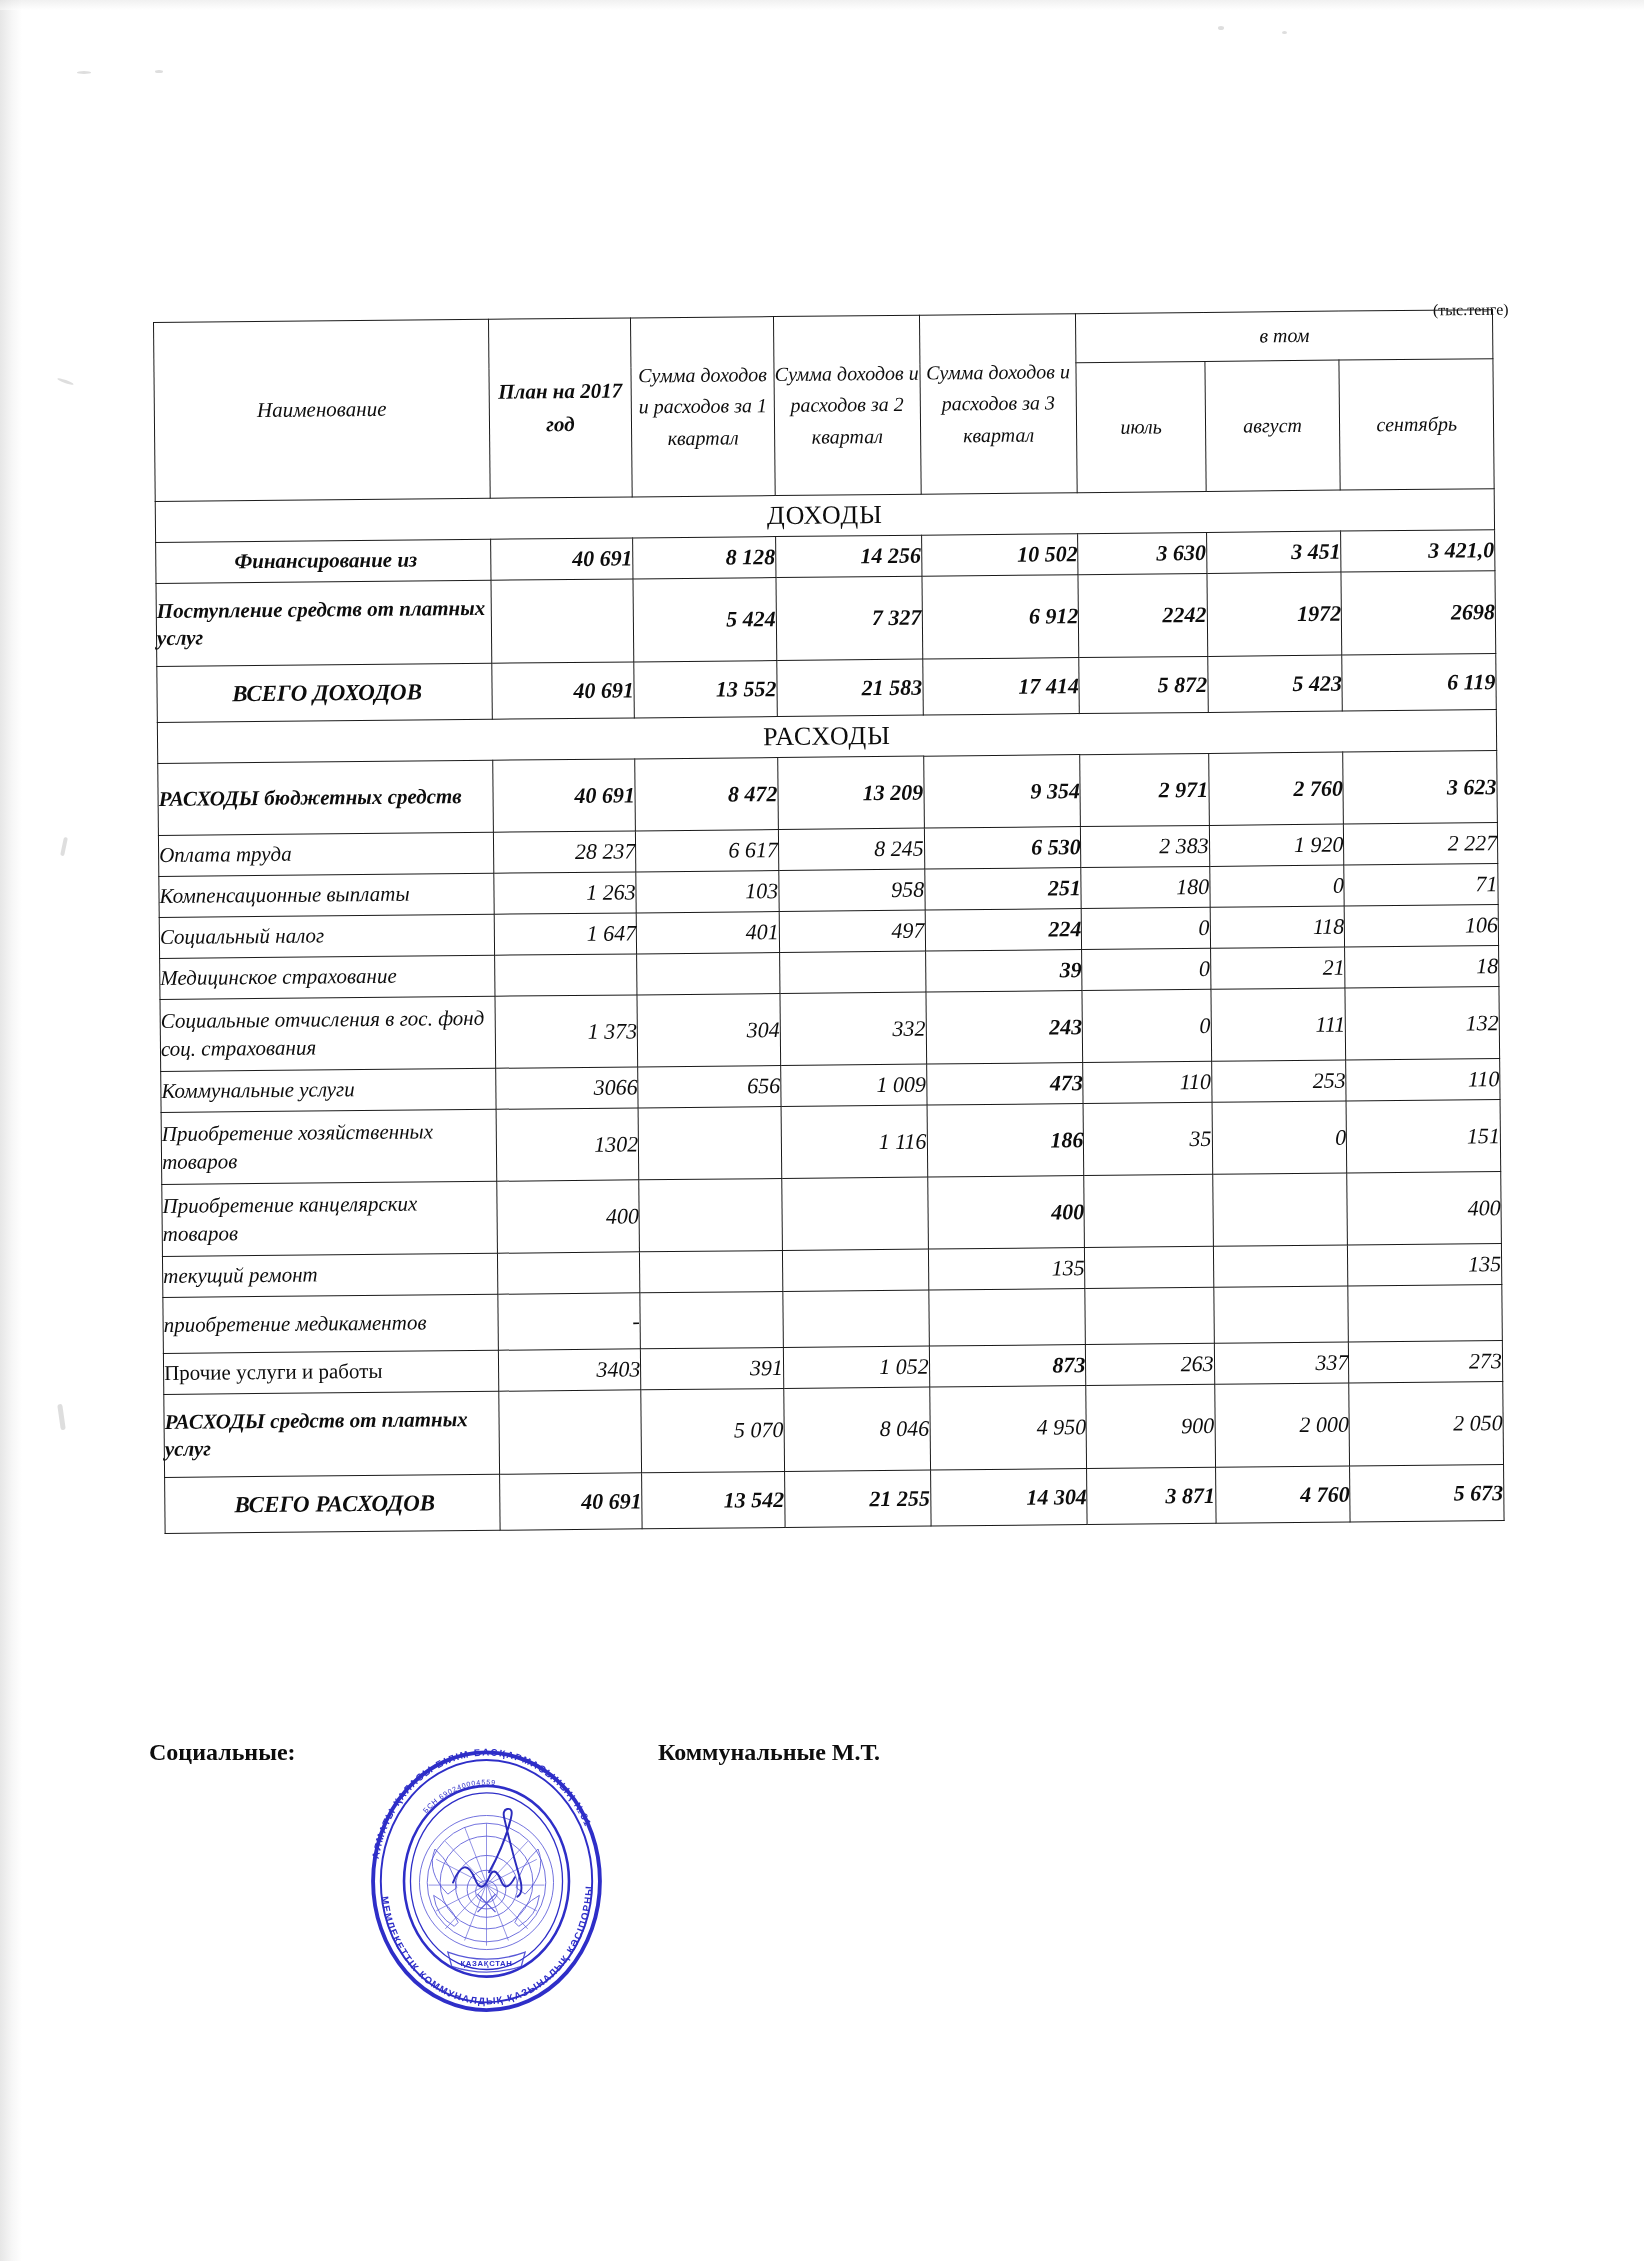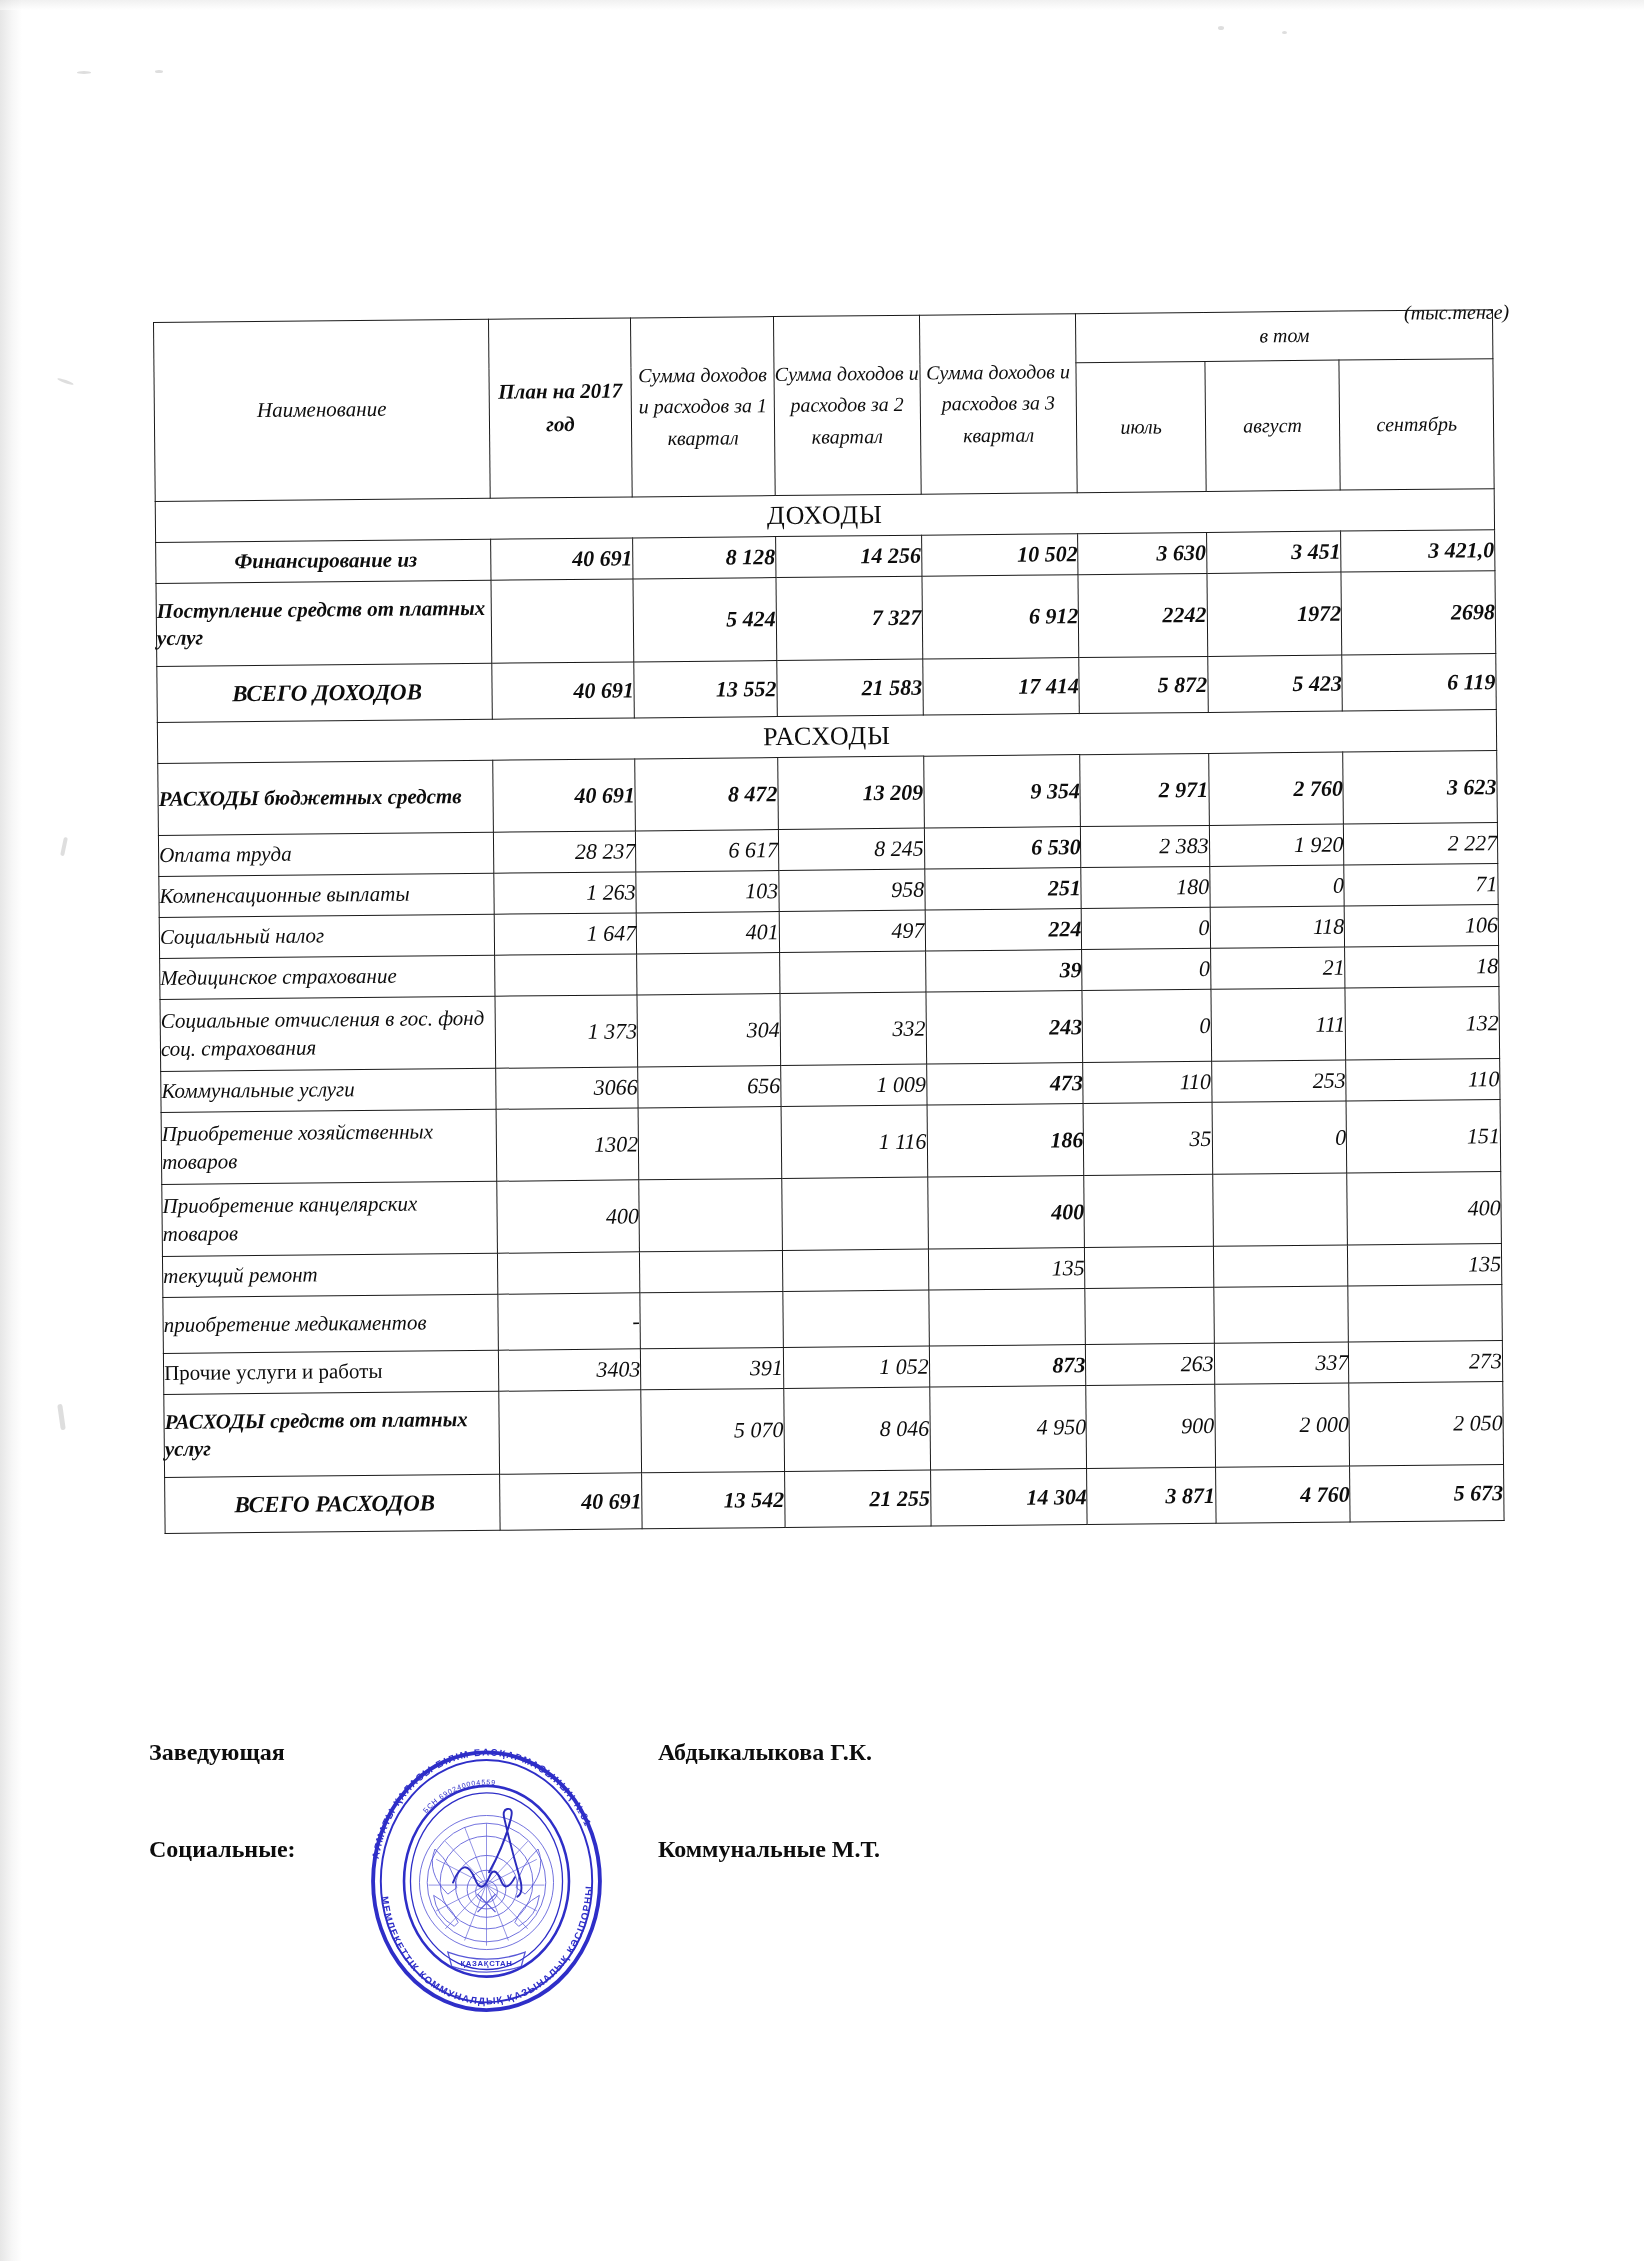--- a/index.html
+++ b/index.html
@@ -70,22 +70,21 @@
   .doc-caption {
     font-style: italic;
     font-size: 21px;
     margin-top: 7.7px;
     transform: rotate(-0.35deg);
   }
   .unit-note {
     position: absolute;
     right: 135px;
     top: 301px;
-    font-style: italic;
-    font-size: 20px;
+    font-size: 16px;
     transform: rotate(-0.5deg);
   }
 
   
   .table-wrap {
     position: absolute;
     left: 153px;
     top: 322px;
     width: 1340px;
     transform: rotate(-0.55deg);
@@ -437,24 +436,20 @@
           <td class="num bold">3 871</td>
           <td class="num bold">4 760</td>
           <td class="num bold">5 673</td>
         </tr>
 
       </tbody>
     </table>
   </div>
 
   <div class="signatures">
-    <div class="sig-row">
-      <div class="sig-role">Заведующая</div>
-      <div class="sig-name">Абдыкалыкова Г.К.</div>
-    </div>
     <div class="sig-row">
       <div class="sig-role">Социальные:</div>
       <div class="sig-name">Коммунальные М.Т.</div>
     </div>
   </div>
 
   <div class="stamp">
     <svg viewBox="0 0 420 450" xmlns="http://www.w3.org/2000/svg">
       <defs>
         <path id="arcOuterTop" d="M 40,230 A 170,195 0 0 1 380,230"></path>

